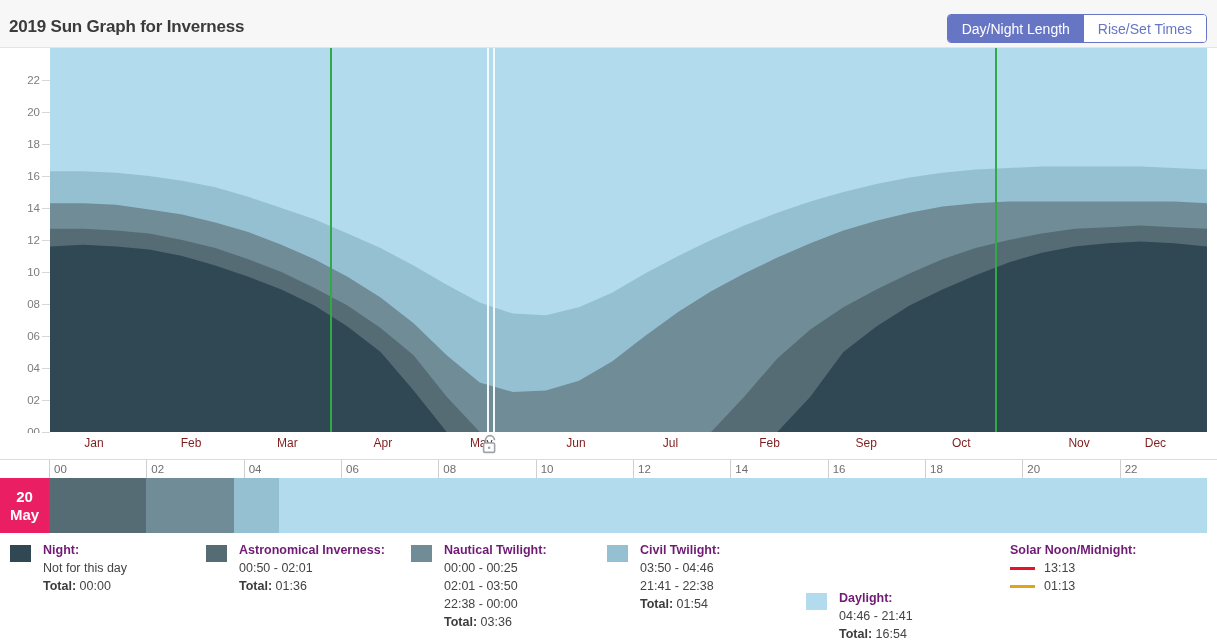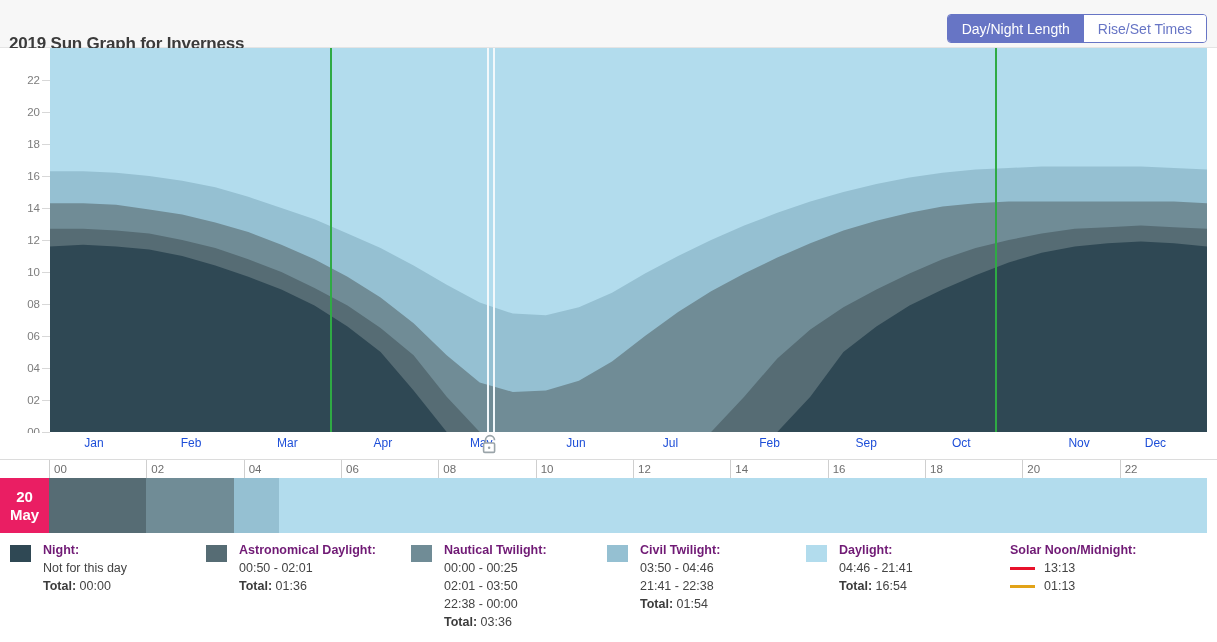--- a/index.html
+++ b/index.html
@@ -11,21 +11,21 @@
   }
   #app { position: relative; width: 1217px; height: 642px; background: #fff; }
 
   
   .header {
     position: absolute; left: 0; top: 0; width: 1217px; height: 48px;
     background: #f7f7f7;
     border-bottom: 1px solid #e4e4e4;
   }
   .page-title {
-    position: absolute; left: 9px; top: 34px;
+    position: absolute; left: 9px; top: 17px;
     font-size: 17px; font-weight: bold; color: #3b3b3b;
     letter-spacing: -0.2px;
   }
   .toggle-group {
     position: absolute; right: 10px; top: 14px;
     display: flex; height: 29px;
     border-radius: 4px; overflow: hidden;
     border: 1px solid #6775c5;
   }
   .toggle-btn {
@@ -65,21 +65,21 @@
   .cursor-lines { position: absolute; top: 0; height: 384px; }
   .cursor-lines i { position: absolute; top: 0; width: 2px; height: 384px; background: #f2f8fb; display:block; }
 
   
   .xaxis {
     position: absolute; left: 0; top: 433px; width: 1217px; height: 45px;
     background: #fff;
   }
   .month {
     position: absolute; top: 3px;
-    font-size: 12px; color: #1d4ed8;
+    font-size: 12px; color: #7f1d1d;
   }
   .hourrow {
     position: absolute; left: 0; top: 26px; width: 1217px; height: 20px;
     border-top: 1px solid #dcdcdc;
   }
   .hourtick {
     position: absolute; top: 0; height: 20px;
     border-left: 1px solid #cfcfcf;
     padding-left: 4px;
     font-size: 11.5px; color: #6e6e6e; line-height: 18px;
@@ -234,21 +234,21 @@
           <span class="swatch" style="background: rgb(47, 72, 84);"></span>
           <div class="legbody">
             <div class="legtitle">Night:</div>
             <div class="legline">Not for this day</div>
             <div class="legline"><b>Total:</b> <span>00:00</span></div>
           </div>
         </div>
         <div class="legcol" style="left: 206px;">
           <span class="swatch" style="background: rgb(86, 108, 116);"></span>
           <div class="legbody">
-            <div class="legtitle">Astronomical Daylight:</div>
+            <div class="legtitle">Astronomical Inverness:</div>
             <div class="legline">00:50 - 02:01</div>
             <div class="legline"><b>Total:</b> <span>01:36</span></div>
           </div>
         </div>
         <div class="legcol" style="left: 411px;">
           <span class="swatch" style="background: rgb(112, 140, 150);"></span>
           <div class="legbody">
             <div class="legtitle">Nautical Twilight:</div>
             <div class="legline">00:00 - 00:25</div>
             <div class="legline">02:01 - 03:50</div>
@@ -258,21 +258,21 @@
         </div>
         <div class="legcol" style="left: 607px;">
           <span class="swatch" style="background: rgb(149, 192, 210);"></span>
           <div class="legbody">
             <div class="legtitle">Civil Twilight:</div>
             <div class="legline">03:50 - 04:46</div>
             <div class="legline">21:41 - 22:38</div>
             <div class="legline"><b>Total:</b> <span>01:54</span></div>
           </div>
         </div>
-        <div class="legcol" style="left: 806px;">
+        <div class="legcol" style="left: 806px; margin-top: 48px;">
           <span class="swatch" style="background: rgb(178, 220, 237);"></span>
           <div class="legbody">
             <div class="legtitle">Daylight:</div>
             <div class="legline">04:46 - 21:41</div>
             <div class="legline"><b>Total:</b> <span>16:54</span></div>
           </div>
         </div>
       </div>
 
     <div class="legcol" id="solarcol" style="left:1010px;">

